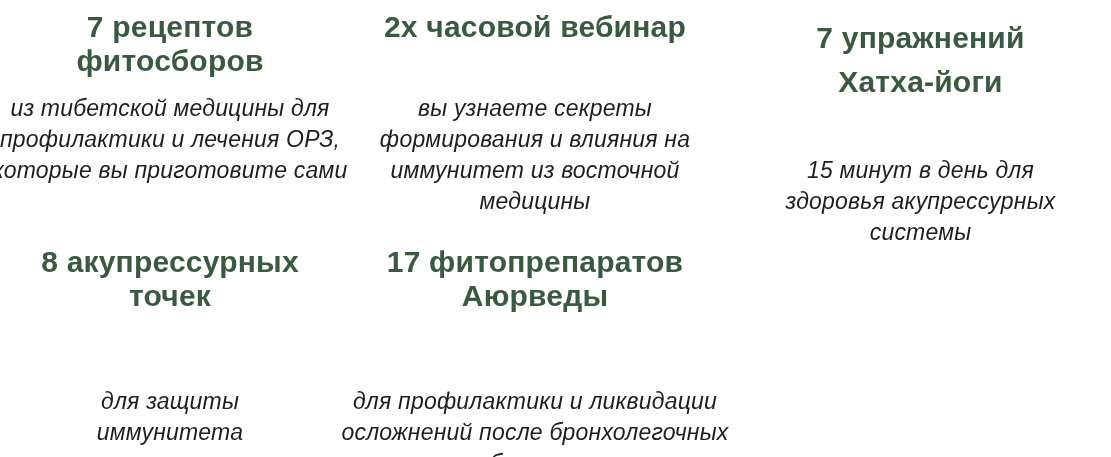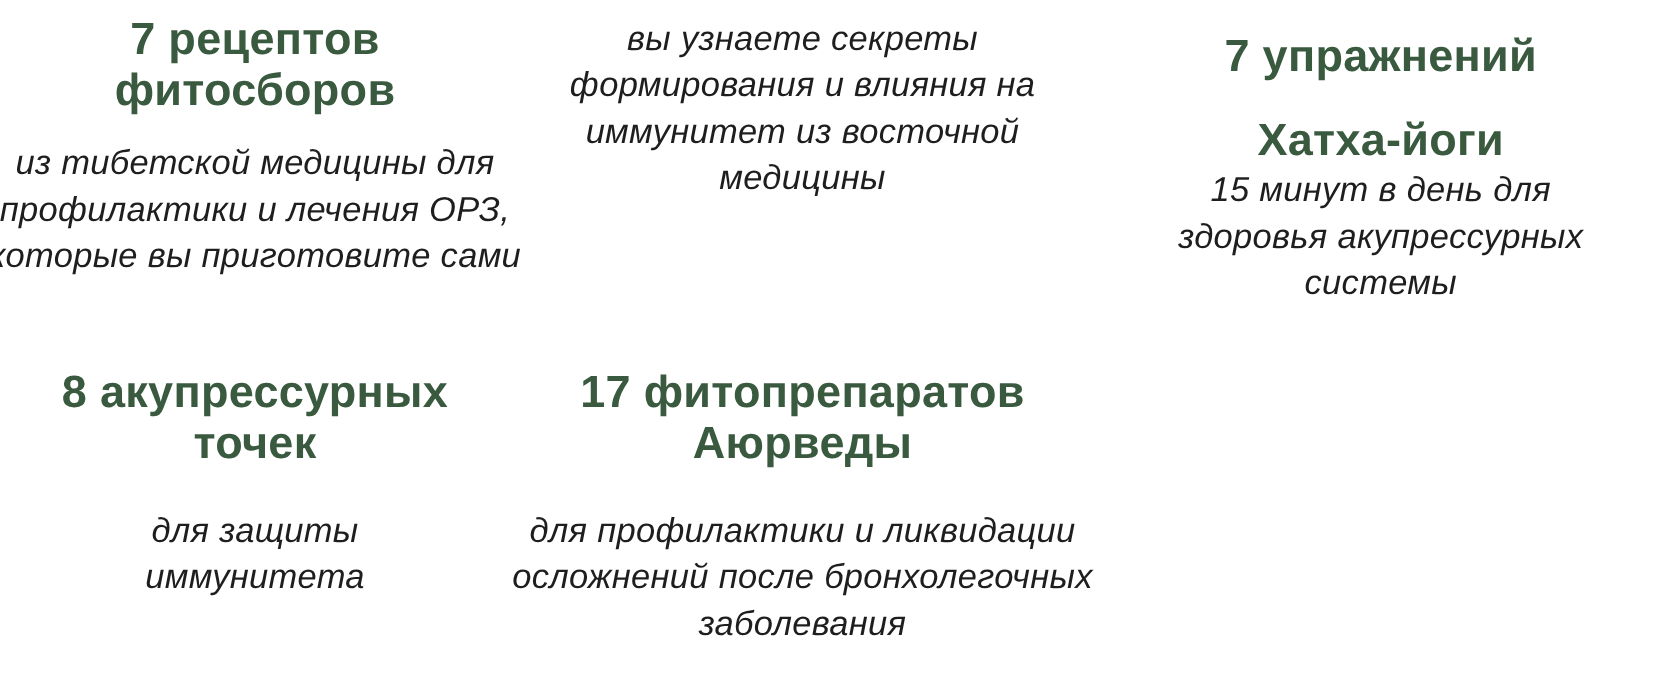--- a/index.html
+++ b/index.html
@@ -18,32 +18,32 @@
     display:grid;
     grid-template-columns:340px 390px 381px;
     grid-template-rows:231px 226px;
     width:1111px;height:457px;
   }
   .cell{
     display:flex;flex-direction:column;align-items:center;
     text-align:center;
   }
   .row1{padding-top:10px;}
-  .row2{padding-top:14px;}
+  .row2{padding-top:14px;gap:48px;}
   .title{
     margin:0;
     font-size:30px;line-height:34px;font-weight:700;
     color:var(--green);
     letter-spacing:0.2px;
   }
   .row1 .title{min-height:83px;}
   .row2 .title{min-height:93px;}
   .tline{display:block;white-space:nowrap;}
   .spread .tline:first-child{margin-top:7px;}
-  .spread .tline + .tline{margin-top:22px;}
+  .spread .tline + .tline{margin-top:10px;}
   .desc{
     font-style:italic;
     font-size:23px;line-height:31px;
     color:var(--text);
     letter-spacing:0.2px;
   }
   .bline{display:block;white-space:nowrap;}
 </style>
 </head>
 <body>
@@ -56,20 +56,23 @@
       <span class="tline">фитосборов</span>
     </h2>
     <div class="desc">
       <span class="bline">из тибетской медицины для</span>
       <span class="bline">профилактики и лечения ОРЗ,</span>
       <span class="bline">которые вы приготовите сами</span>
     </div>
   </section>
 
   <section class="cell row1">
+    <h2 class="title">
+      <span class="tline">2х часовой вебинар</span>
+    </h2>
     <div class="desc">
       <span class="bline">вы узнаете секреты</span>
       <span class="bline">формирования и влияния на</span>
       <span class="bline">иммунитет из восточной</span>
       <span class="bline">медицины</span>
     </div>
   </section>
 
 
   <section class="cell row2">

